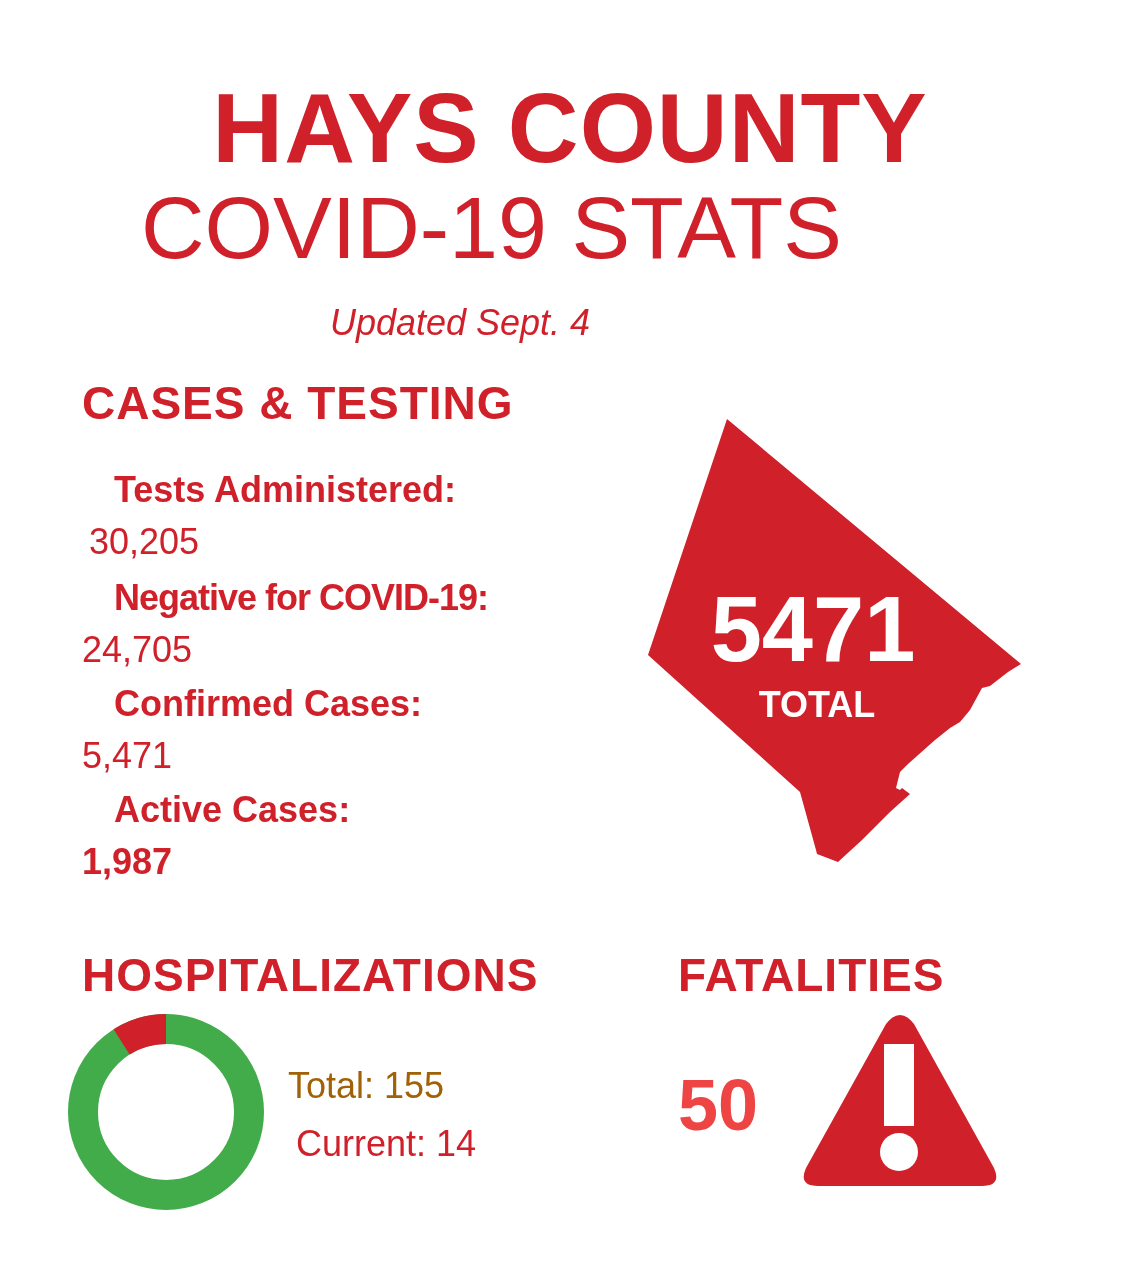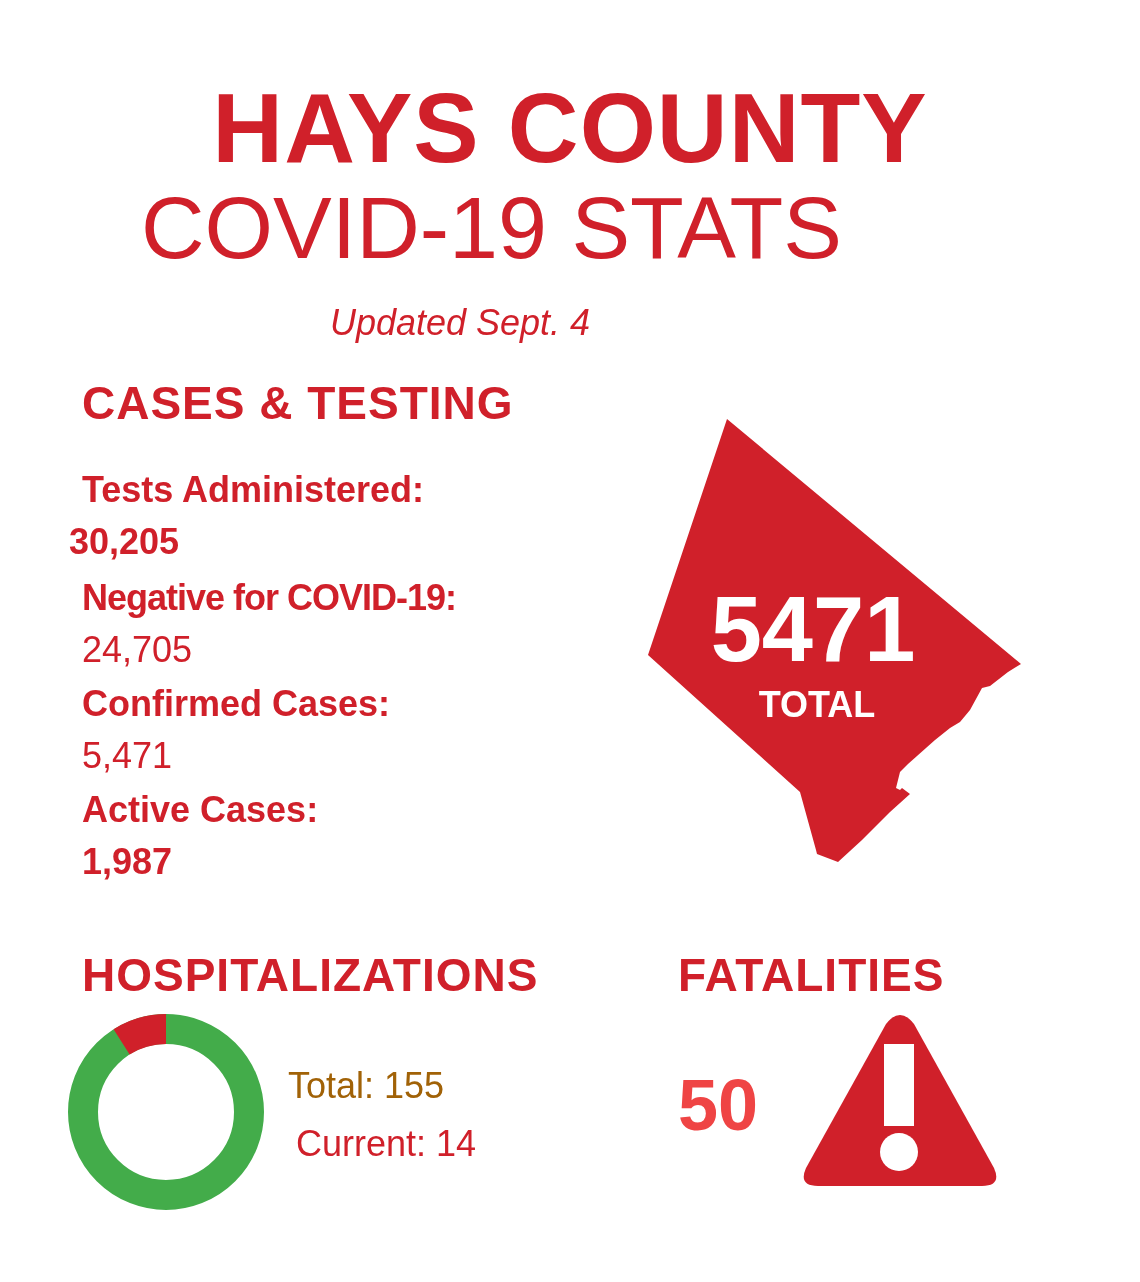--- a/index.html
+++ b/index.html
@@ -2,38 +2,38 @@
 <html><head>
 <meta charset="utf-8">
 <style>
   html,body{margin:0;padding:0;background:#fff;}
   body{width:1140px;height:1282px;position:relative;overflow:hidden;font-family:"Liberation Sans",sans-serif;color:#d0202a;}
   .abs{position:absolute;}
   .title1{left:0;width:1140px;top:78px;text-align:center;font-weight:bold;font-size:98px;letter-spacing:1px;line-height:100px;color:#d0202a;}
   .title2{left:0;width:983px;top:180px;text-align:center;font-weight:normal;font-size:88px;line-height:96px;color:#d0202a;}
   .updated{left:0;width:920px;top:302px;text-align:center;font-style:italic;font-size:36px;color:#d0202a;}
   .h2{font-weight:bold;font-size:46px;letter-spacing:1px;color:#d0202a;line-height:50px;}
-  .stat-label{font-weight:bold;font-size:36px;line-height:40px;color:#d0202a;}
+  .stat-label{font-weight:bold;font-size:36px;line-height:40px;color:#d0202a;margin-left:32px;}
   .stat-value{font-size:36px;line-height:40px;color:#d0202a;}
   .map-num{fill:#fff;font-family:"Liberation Sans",sans-serif;font-weight:bold;}
   .legend{font-size:36px;line-height:40px;}
   .fatal-num{font-weight:bold;font-size:72px;color:#ef4444;}
 </style>
 </head>
 <body>
 
 <div class="abs title1">HAYS COUNTY</div>
 <div class="abs title2">COVID-19 STATS</div>
 <div class="abs updated">Updated Sept. 4</div>
 
 <section>
   <div class="abs h2" style="left:82px;top:378px;">CASES &amp; TESTING</div>
 
   <div class="abs stat-label" style="left:82px;top:470px;">Tests Administered:</div>
-  <div class="abs stat-value" style="left:69px;top:522px;font-weight:bold;">30,205</div>
+  <div class="abs stat-value" style="left:89px;top:522px;">30,205</div>
 
   <div class="abs stat-label" style="left:82px;top:578px;letter-spacing:-1px;">Negative for COVID-19:</div>
   <div class="abs stat-value" style="left:82px;top:630px;">24,705</div>
 
   <div class="abs stat-label" style="left:82px;top:684px;">Confirmed Cases:</div>
   <div class="abs stat-value" style="left:82px;top:736px;">5,471</div>
 
   <div class="abs stat-label" style="left:82px;top:790px;">Active Cases:</div>
   <div class="abs stat-value" style="left:82px;top:842px;font-weight:bold;">1,987</div>
 </section>

